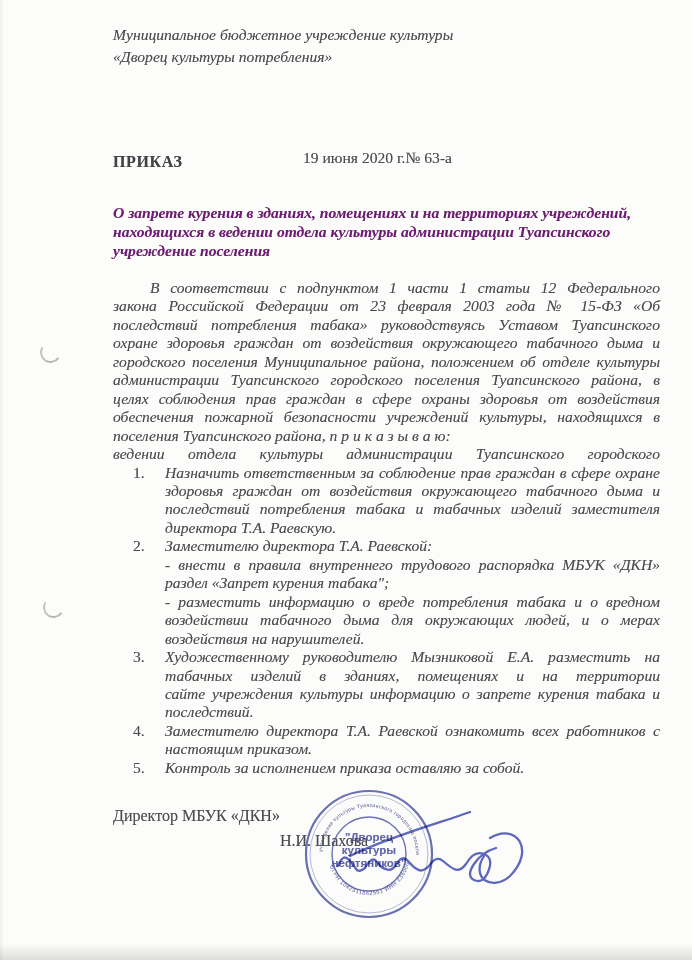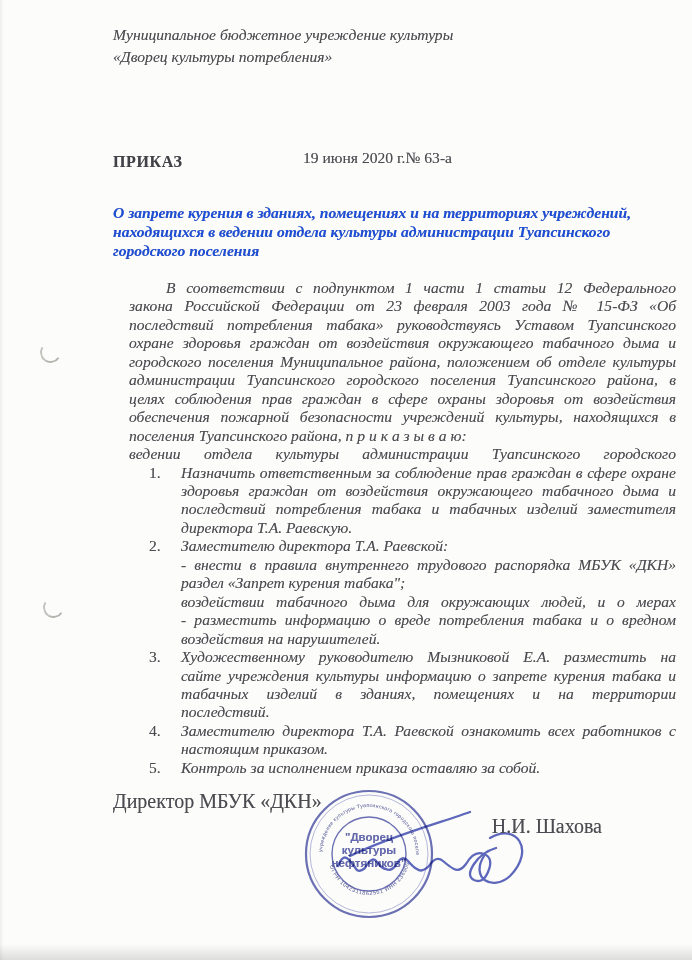--- a/index.html
+++ b/index.html
@@ -41,34 +41,34 @@
     color:#414147;margin-top:40px;
   }
   .date-row {
     position:absolute; left:113px; top:149px; width:547px;
     font-size:15.6px; display:flex; justify-content:center;
   }
   .doc-number { margin-right:18px; }
   .subject {
     position:absolute; left:113px; top:203px; width:553px;
     font-size:15.6px; font-weight:bold; font-style:italic;
-    line-height:19.2px; color:#1d4ed8;
+    line-height:19.2px; color:#701a75;
   }
   .doc-body {
     position:absolute; left:113px; top:279px; width:547px;
-    font-size:15.6px; line-height:18.45px;margin-left:16px;
+    font-size:15.6px; line-height:18.45px;
   }
   .tline { text-align:justify;font-style:italic; }
   .tline.just { text-align-last:justify; }
   .indent-first .tline:first-child { text-indent:37px; }
   .oitem { position:relative; padding-left:52px; }
   .onum { position:absolute; left:20px; top:0; }
   .sig-row {
-    position:absolute; left:113px; top:790px; width:547px;
-    font-size:20px; display:flex; justify-content:space-between;
+    position:absolute; left:113px; top:807px; width:547px;
+    font-size:16px; display:flex; justify-content:flex-start;
   }
   .sig-name { margin-right:58px;margin-top:25px; }
   .stamp-svg, .signature-svg {
     position:absolute; mix-blend-mode:multiply;
   }
   .stamp-svg { left:296px; top:784px; }
   .signature-svg { left:318px; top:794px; }
   .stamp-center-text {
     font-family:"Liberation Sans", sans-serif; font-weight:bold;
   }
@@ -86,21 +86,21 @@
   <div class="doc-type">ПРИКАЗ</div>
 
   <div class="date-row">
     <span>19 июня 2020 г.</span>
     <span class="doc-number">№ 63-а</span>
   </div>
 
   <div class="subject">
       <div class="tline"><span>О запрете курения в зданиях, помещениях и на территориях учреждений,</span></div>
       <div class="tline"><span>находящихся в ведении отдела культуры администрации Туапсинского</span></div>
-      <div class="tline"><span>городского поселения</span></div>
+      <div class="tline"><span>учреждение поселения</span></div>
     </div>
 
   <div class="doc-body">
     <div class="intro just-block indent-first">
         <div class="tline just"><span>В соответствии с подпунктом 1 части 1 статьи 12 Федерального</span></div>
         <div class="tline just"><span>закона Российской Федерации от 23 февраля 2003 года № 15-ФЗ «Об</span></div>
         <div class="tline just"><span>последствий потребления табака» руководствуясь Уставом Туапсинского</span></div>
         <div class="tline just"><span>охране здоровья граждан от воздействия окружающего табачного дыма и</span></div>
         <div class="tline just"><span>городского поселения Муниципальное района, положением об отделе культуры</span></div>
         <div class="tline just"><span>администрации Туапсинского городского поселения Туапсинского района, в</span></div>
@@ -119,31 +119,31 @@
             <div class="tline just"><span>последствий потребления табака и табачных изделий заместителя</span></div>
             <div class="tline"><span>директора Т.А. Раевскую.</span></div>
           </div>
       </div>
       <div class="oitem">
         <span class="onum">2.</span>
         <div class="olines just-block">
             <div class="tline"><span>Заместителю директора Т.А. Раевской:</span></div>
             <div class="tline just"><span>- внести в правила внутреннего трудового распорядка МБУК «ДКН»</span></div>
             <div class="tline"><span>раздел «Запрет курения табака";</span></div>
+            <div class="tline just"><span>- разместить информацию о вреде потребления табака и о вредном</span></div>
             <div class="tline just"><span>воздействии табачного дыма для окружающих людей, и о мерах</span></div>
-            <div class="tline just"><span>- разместить информацию о вреде потребления табака и о вредном</span></div>
             <div class="tline"><span>воздействия на нарушителей.</span></div>
           </div>
       </div>
       <div class="oitem">
         <span class="onum">3.</span>
         <div class="olines just-block">
             <div class="tline just"><span>Художественному руководителю Мызниковой Е.А. разместить на</span></div>
+            <div class="tline just"><span>табачных изделий в зданиях, помещениях и на территории</span></div>
             <div class="tline just"><span>сайте учреждения культуры информацию о запрете курения табака и</span></div>
-            <div class="tline just"><span>табачных изделий в зданиях, помещениях и на территории</span></div>
             <div class="tline"><span>последствий.</span></div>
           </div>
       </div>
       <div class="oitem">
         <span class="onum">4.</span>
         <div class="olines just-block">
             <div class="tline just"><span>Заместителю директора Т.А. Раевской ознакомить всех работников с</span></div>
             <div class="tline"><span>настоящим приказом.</span></div>
           </div>
       </div>

